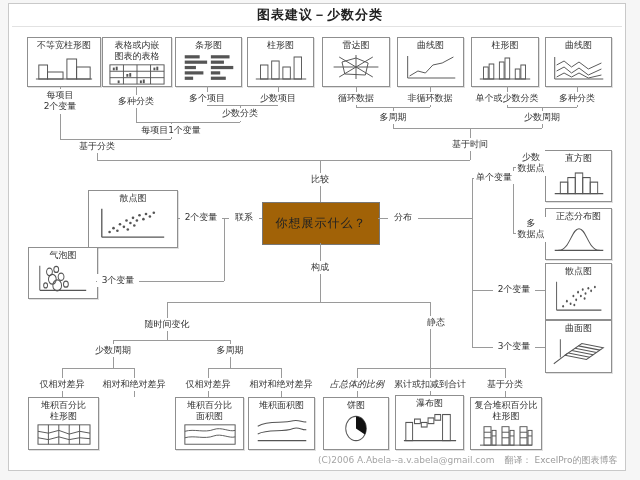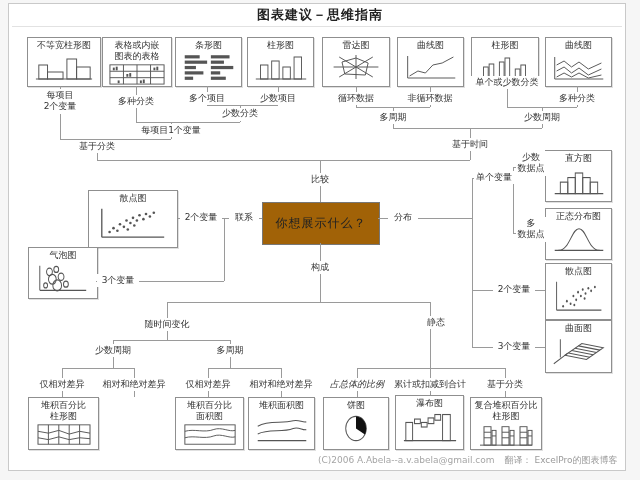--- a/index.html
+++ b/index.html
@@ -19,21 +19,21 @@
   .fb{fill:#111;stroke:none;}
   #centerbox{position:absolute;left:262px;top:202px;width:116px;height:41px;background:#a16207;border:1px solid #777;display:flex;align-items:center;justify-content:center;font-size:12px;color:#222;letter-spacing:1px;}
   #footer{position:absolute;left:318px;top:454px;width:300px;font-size:9px;color:#a5a5a5;text-align:left;}
   #footer .tr{color:#9a9a9a;margin-left:10px;}
 </style>
 </head>
 <body>
 
 <div id="stage">
   <div id="frame"></div>
-  <div id="pagetitle">图表建议－思维指南</div>
+  <div id="pagetitle">图表建议－少数分类</div>
   <div id="titlerule"></div>
 
   <div class="cbox" style="left:27px;top:37px;width:72px;height:48px">
     <span class="bt">不等宽柱形图</span>
     <svg width="62" height="30" viewBox="0 0 64 30" preserveAspectRatio="none">
       <path class="s" d="M3,27H61"></path>
         <rect class="s" x="6" y="13" width="9" height="14"></rect>
         <rect class="s" x="15" y="20" width="16" height="7"></rect>
         <rect class="s" x="35" y="7" width="10" height="20"></rect>
         <rect class="s" x="45" y="15" width="14" height="12"></rect>
@@ -318,21 +318,21 @@
     <div class="vline" style="left: 357px; top: 368px; height: 29px;"></div>
     <div class="vline" style="left: 430px; top: 368px; height: 27px;"></div>
     <div class="vline" style="left: 505px; top: 368px; height: 29px;"></div>
     <div class="lbl" style="left: 38px; top: 89px; width: 44px;">每项目
 2个变量</div>
     <div class="lbl" style="left: 114px; top: 95px; width: 44px;">多种分类</div>
     <div class="lbl" style="left: 185px; top: 92px; width: 44px;">多个项目</div>
     <div class="lbl" style="left: 256px; top: 92px; width: 44px;">少数项目</div>
     <div class="lbl" style="left: 334px; top: 92px; width: 44px;">循环数据</div>
     <div class="lbl" style="left: 403px; top: 92px; width: 54px;">非循环数据</div>
-    <div class="lbl" style="left: 470px; top: 76px; width: 74px;">单个或少数分类</div>
+    <div class="lbl" style="left: 470px; top: 92px; width: 74px;">单个或少数分类</div>
     <div class="lbl" style="left: 555px; top: 92px; width: 44px;">多种分类</div>
     <div class="lbl" style="left: 218px; top: 108px; width: 44px; font-family: Liberation Mono, monospace;">少数分类</div>
     <div class="lbl" style="left: 134px; top: 124px; width: 74px;">每项目1个变量</div>
     <div class="lbl" style="left: 75px; top: 140px; width: 44px;">基于分类</div>
     <div class="lbl" style="left: 377px; top: 111px; width: 32px;">多周期</div>
     <div class="lbl" style="left: 520px; top: 111px; width: 44px;">少数周期</div>
     <div class="lbl" style="left: 448px; top: 138px; width: 44px;">基于时间</div>
     <div class="lbl" style="left: 306px; top: 173px; width: 28px;">比较</div>
     <div class="lbl" style="left: 229px; top: 211px; width: 30px;">联系</div>
     <div class="lbl" style="left: 388px; top: 211px; width: 30px;">分布</div>

